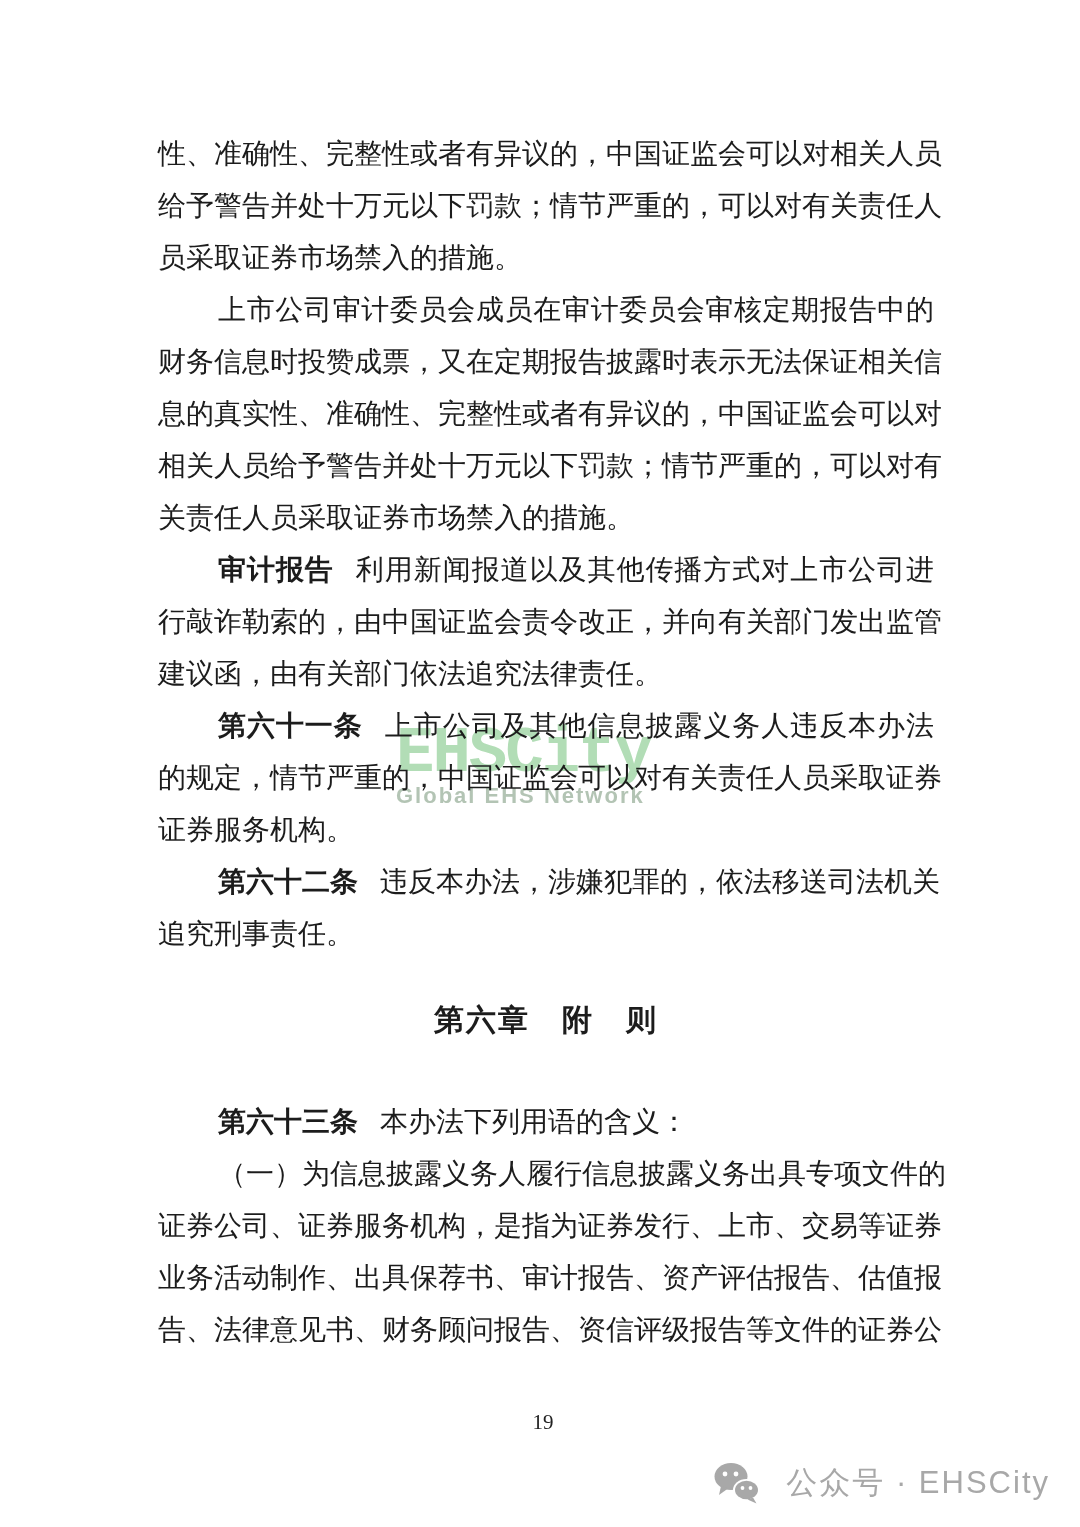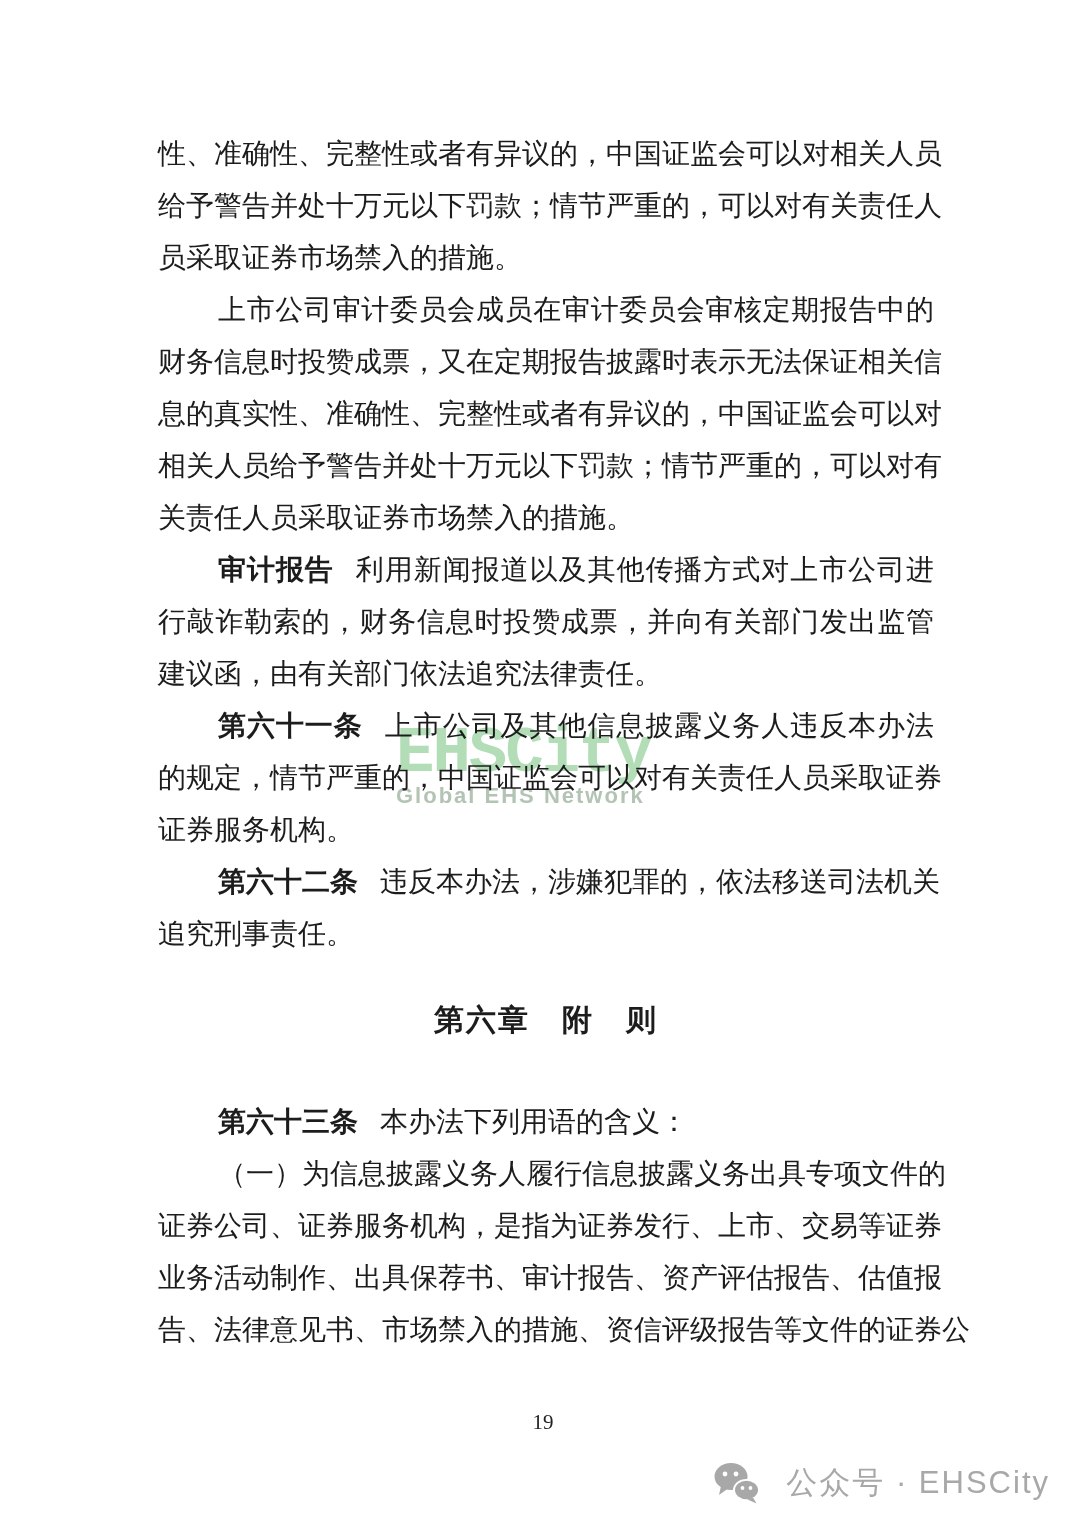--- a/index.html
+++ b/index.html
@@ -135,21 +135,21 @@
 
     <div class="ln ind">上市公司审计委员会成员在审计委员会审核定期报告中的</div>
     <div class="ln">财务信息时投赞成票，又在定期报告披露时表示无法保证相关信</div>
     <div class="ln">息的真实性、准确性、完整性或者有异议的，中国证监会可以对</div>
     <div class="ln">相关人员给予警告并处十万元以下罚款；情节严重的，可以对有</div>
     <div class="ln last">关责任人员采取证券市场禁入的措施。</div>
 
     <div class="ln ind">
       <span class="term">审计报告</span><span>利用新闻报道以及其他传播方式对上市公司进</span>
     </div>
-    <div class="ln">行敲诈勒索的，财务信息时投赞成票，并向有关部门发出监管</div>
+    <div class="ln">行敲诈勒索的，由中国证监会责令改正，并向有关部门发出监管</div>
     <div class="ln last">建议函，由有关部门依法追究法律责任。</div>
 
     <div class="ln ind">
       <span class="term">第六十一条</span><span>上市公司及其他信息披露义务人违反本办法</span>
     </div>
     <div class="ln">的规定，情节严重的，中国证监会可以对有关责任人员采取证券</div>
     <div class="ln last">证券服务机构。</div>
 
     <div class="ln ind">
       <span class="term">第六十二条</span><span>违反本办法，涉嫌犯罪的，依法移送司法机关</span>
@@ -158,21 +158,21 @@
 
     <div class="chapter">第六章　附　则</div>
 
     <div class="ln ind last">
       <span class="term">第六十三条</span><span>本办法下列用语的含义：</span>
     </div>
 
     <div class="ln ind">（一）为信息披露义务人履行信息披露义务出具专项文件的</div>
     <div class="ln">证券公司、证券服务机构，是指为证券发行、上市、交易等证券</div>
     <div class="ln">业务活动制作、出具保荐书、审计报告、资产评估报告、估值报</div>
-    <div class="ln">告、法律意见书、市场禁入的措施、资信评级报告等文件的证券公</div>
+    <div class="ln">告、法律意见书、财务顾问报告、资信评级报告等文件的证券公</div>
 
   </div>
 
   <div class="page-number">19</div>
 
   <div class="footer">
     <svg class="wx-icon" viewBox="0 0 48 42" xmlns="http://www.w3.org/2000/svg">
 
       <g fill="#a8a8a8">
         <ellipse cx="18" cy="14.5" rx="16.5" ry="13.5"></ellipse>

